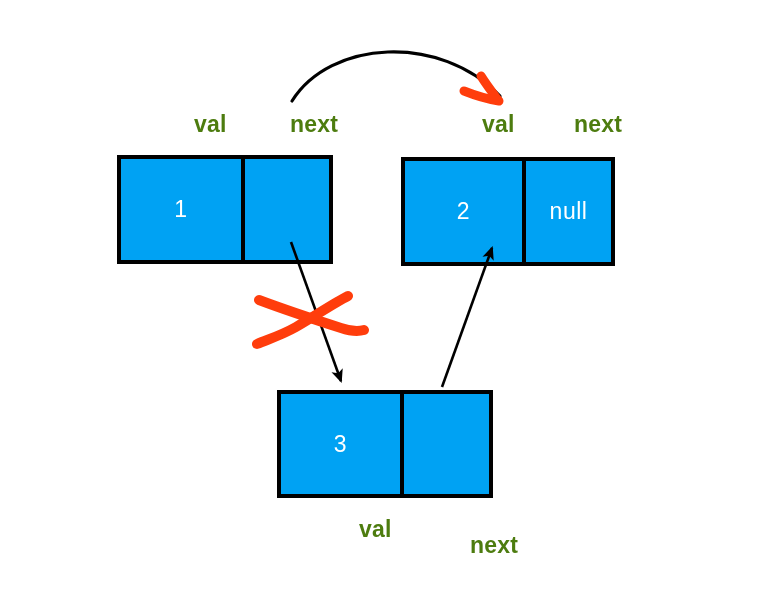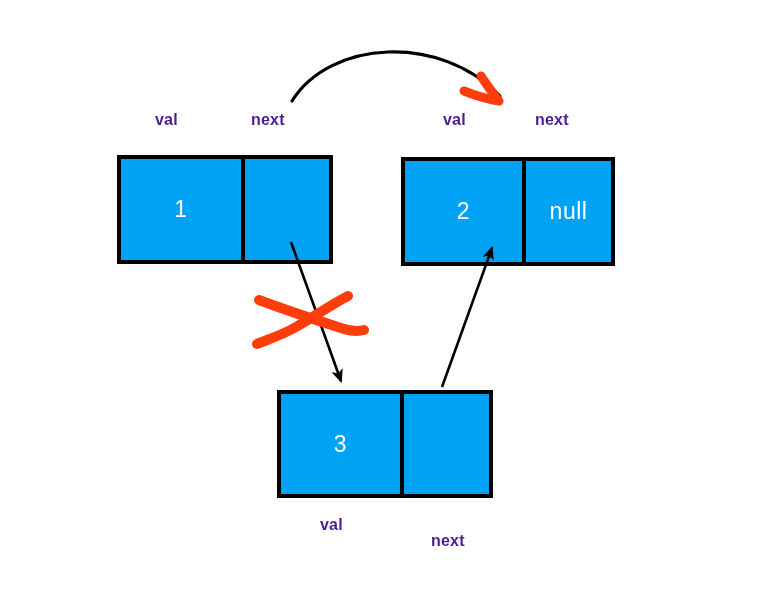--- a/index.html
+++ b/index.html
@@ -35,24 +35,25 @@
     font-weight: 400;
     letter-spacing: 0.5px;
   }
   .cell.joined-left {
     margin-left: -4px;
   }
   .field-label {
     position: absolute;
     font-family: "Liberation Sans", sans-serif;
     font-weight: bold;
-    font-size: 16px;
-    color: #4c1d95;
+    font-size: 23px;
+    color: #4d7c0f;
     white-space: nowrap;
     letter-spacing: 0.2px;
+    margin-left: 39px;
   }
   #vector-layer {
     position: absolute;
     left: 0;
     top: 0;
     width: 760px;
     height: 598px;
     pointer-events: none;
   }
 </style>

